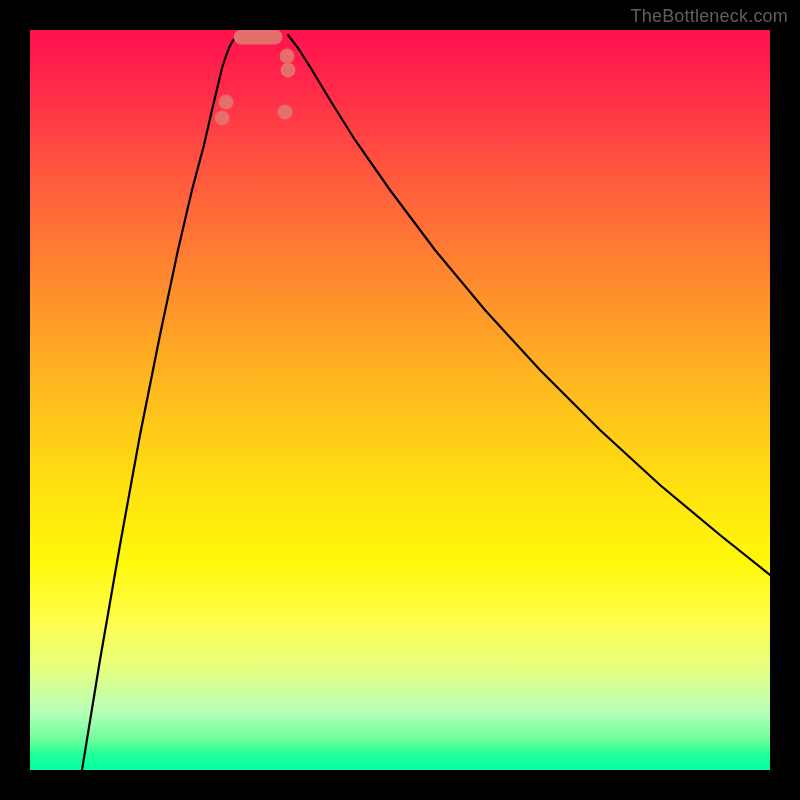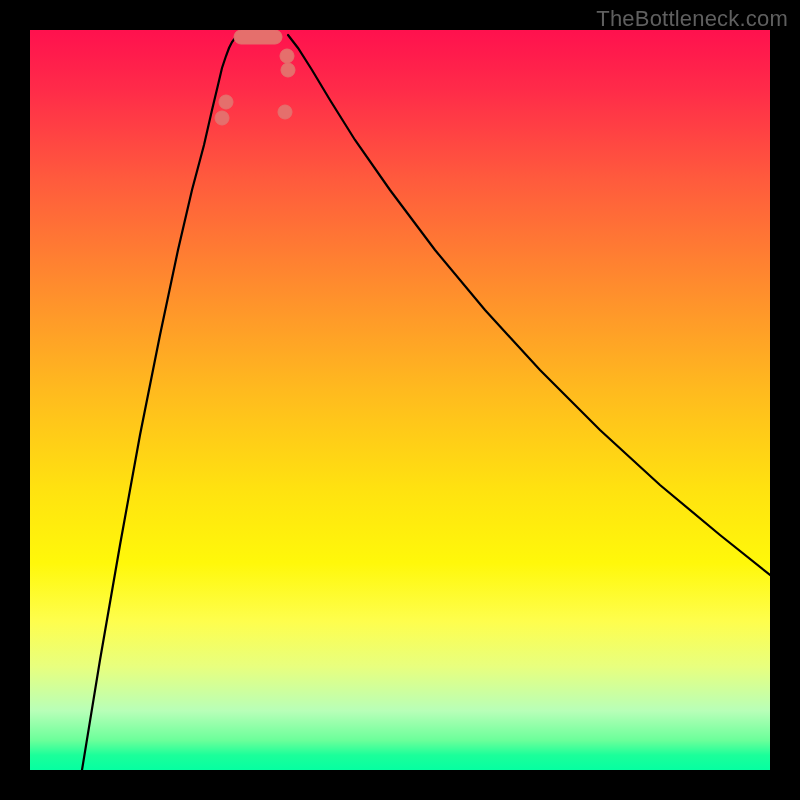--- a/index.html
+++ b/index.html
@@ -43,21 +43,21 @@
       #6bff9a 96%,
       #1bff9a 98%,
       #06ffa1 100%
     );
   }
   .watermark {
     position: absolute;
     top: 6px;
     right: 12px;
     color: #5f5f5f;
-    font-size: 22px;
+    font-size: 18px;
     font-weight: 500;
     letter-spacing: 0.2px;
   }
   svg.curves {
     position: absolute;
     inset: 0;
     width: 100%;
     height: 100%;
   }
   .curve {

